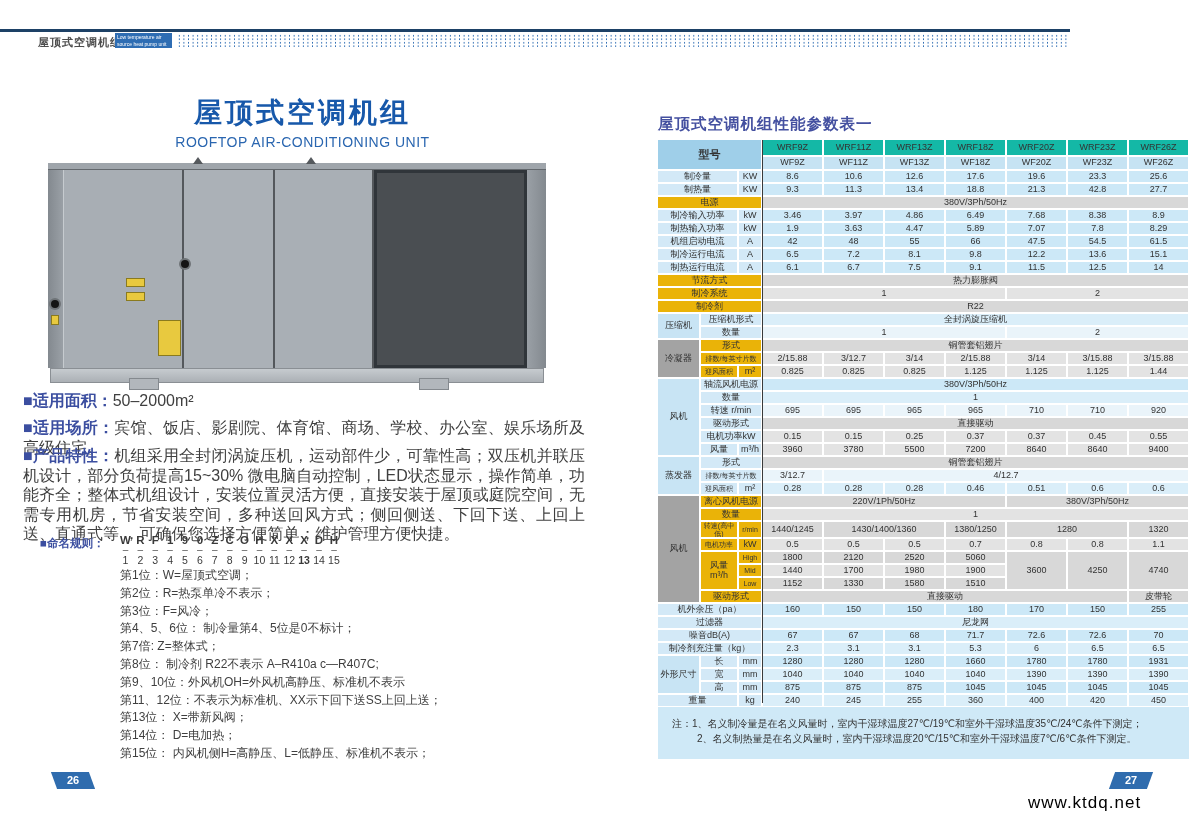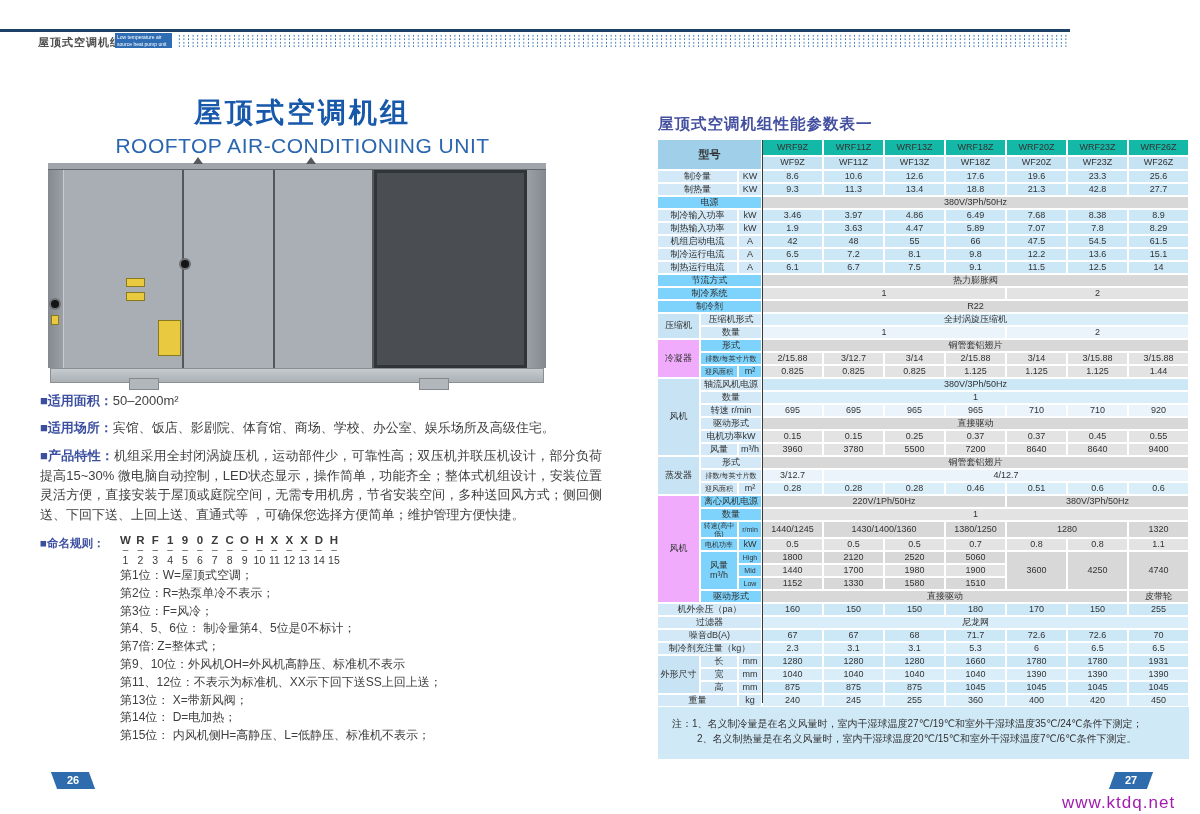--- a/index.html
+++ b/index.html
@@ -13,21 +13,21 @@
   #hdr-left-title { left:38px; top:35px; font-size:11px; font-weight:bold; color:#4d4d4d; letter-spacing:1px; }
   #hdr-badge { left:115px; top:33px; width:57px; height:15px; background:#2e6db3; color:#fff;
                font-size:5px; line-height:1.3; padding:1px 2px; text-align:left; }
   #hdr-dots { left:177px; top:34px; width:893px; height:13px;
               background-image:radial-gradient(circle,#2e6db3 0.8px,transparent 1px);
               background-size:4.6px 3.5px; }
 
   
   #lp-title { left:30px; top:94px; width:545px; text-align:center; font-size:28px;
               font-weight:bold; color:#1758aa; letter-spacing:3px; }
-  #lp-subtitle { left:30px; top:134px; width:545px; text-align:center; font-size:21px;
+  #lp-subtitle { left:30px; top:134px; width:545px; text-align:center; font-size:14px;
                  color:#2a66b0; letter-spacing:0.5px; }
 
   
   #unit { left:48px; top:163px; width:498px; height:227px; }
   #unit .top-rail { position:absolute; left:0; top:0; width:100%; height:7px;
                     background:#9fa5ab; border-bottom:1px solid #63686d; }
   .tri { position:absolute; top:-6px; width:0; height:0;
          border-left:5px solid transparent; border-right:5px solid transparent;
          border-bottom:7px solid #55595d; }
   #unit .body { position:absolute; left:0; top:7px; width:100%; height:198px;
@@ -42,21 +42,21 @@
   .p-edge-r { width:15px; background:linear-gradient(90deg,#9aa0a6,#83898f); flex:1; }
   .lbl-y { position:absolute; background:#e8c93f; border:1px solid #8a7a1e; }
   .knob { position:absolute; width:8px; height:8px; border-radius:50%; background:#141414;
           box-shadow:0 0 0 2px #6e7377; }
   #unit .base { position:absolute; left:2px; top:205px; width:494px; height:15px;
                 background:linear-gradient(#c6cbcf,#abb0b5); border:1px solid #8a8f94; }
   .foot { position:absolute; top:9px; width:30px; height:12px; background:#b2b7bc;
           border:1px solid #84898e; }
 
   
-  .sec { left:40px; width:562px; font-size:13px; line-height:19.5px; color:#3f3f3f; text-align:justify; }
+  .sec { left:23px; width:562px; font-size:16px; line-height:19.5px; color:#3f3f3f; text-align:justify; }
   .sec .blt { color:#3b4ea0; font-weight:bold; }
   #sec-area { top:391px; } #sec-place { top:418px; } #sec-feat { top:446px; }
 
   
   #naming-label { left:40px; top:536px; font-size:11.5px; font-weight:bold; color:#3b4ea0; }
   #code-grid { left:118px; top:534px; display:grid; grid-template-columns:repeat(15,14.9px); }
   #code-grid span { text-align:center; color:#3a3a3a; }
   #code-grid .ch { font-size:11.5px; font-weight:bold; grid-row:1; }
   #code-grid .da { font-size:10px; grid-row:2; line-height:8px; color:#555; }
   #code-grid .nu { font-size:10.5px; grid-row:3; }
@@ -70,42 +70,42 @@
        border-right:2px solid #fff; border-bottom:2px solid #fff; color:#333;
        overflow:hidden; white-space:pre-line; line-height:1.1; }
   tr.sh-hdr1 td { background:#14b8a6; height:16px; }
   tr.sh-hdr2 td { background:#c6e3f3; height:14px; }
   tr.sh-b td { background:#cce8f7; }
   tr.sh-b2 td { background:#daeef9; }
   tr.sh-g td { background:#d8d8d8; }
   tr.sh-g2 td { background:#e3e3e3;margin-left:25px; }
   tr.sh-w td { background:#eaf4fa; }
   table td.lb { background:#d3e9f7; }
-  table td.lg { background:#7dd3fc; }
+  table td.lg { background:#eab308; }
   table td.grp.lb { background:#c8e4f4; }
-  table td.grp.lg { background:#f0abfc; }
+  table td.grp.lg { background:#a3a3a3; }
   table td.hdrlbl { background:#9fcfe9; font-size:11px; font-weight:bold; }
   td.sm { font-size:7px; }
   td.ub { border-left:1px solid #777; }
   td.dl { border-left:1px solid #555; }
   #tbl-divider { left:762px; top:140px; width:1px; height:563px; background:#3a3a3a; }
 
   #note-box { left:658px; top:707px; width:531px; height:52px; background:#cfe9f7;
               font-size:10px; line-height:15px; color:#333; padding:9px 0 0 14px; }
   #note-line2 { padding-left:25px; }
 
   
   .page-badge { width:38px; height:17px; background:#2f6cae; color:#fff; font-size:11px;
                 font-weight:bold; text-align:center; line-height:17px; }
   #pb-26 { left:54px; top:772px; transform:skewX(20deg); }
   #pb-27 { left:1112px; top:772px; transform:skewX(-20deg); }
   .page-badge > span { display:block; }
   #pb-26 > span { transform:skewX(-20deg); }
   #pb-27 > span { transform:skewX(20deg); }
-  #watermark { left:1062px; top:793px; font-size:17px; color:#a21caf; letter-spacing:1px; }
+  #watermark { left:1028px; top:793px; font-size:17px; color:#000000; letter-spacing:1px; }
 </style>
 </head>
 <body>
 
 <div id="canvas">
 
   <div class="abs" id="top-rule"></div>
   <div class="abs" id="hdr-left-title">屋顶式空调机组</div>
   <div class="abs" id="hdr-badge">
     <span>Low temperature air</span><br>
@@ -186,34 +186,35 @@
       <span class="da" style="grid-column: 10;">–</span>
       <span class="nu" style="grid-column: 10;">10</span>
       <span class="ch" style="grid-column: 11;">X</span>
       <span class="da" style="grid-column: 11;">–</span>
       <span class="nu" style="grid-column: 11;">11</span>
       <span class="ch" style="grid-column: 12;">X</span>
       <span class="da" style="grid-column: 12;">–</span>
       <span class="nu" style="grid-column: 12;">12</span>
       <span class="ch" style="grid-column: 13;">X</span>
       <span class="da" style="grid-column: 13;">–</span>
-      <span class="nu" style="grid-column: 13;">13</span>
+      <span class="nu" style="grid-column: 13; font-weight: bold;">13</span>
       <span class="ch" style="grid-column: 14;">D</span>
       <span class="da" style="grid-column: 14;">–</span>
       <span class="nu" style="grid-column: 14;">14</span>
       <span class="ch" style="grid-column: 15;">H</span>
       <span class="da" style="grid-column: 15;">–</span>
       <span class="nu" style="grid-column: 15;">15</span>
     </div>
   <div class="abs" id="rules">
       <div>第1位：W=屋顶式空调；</div>
       <div>第2位：R=热泵单冷不表示；</div>
       <div>第3位：F=风冷；</div>
       <div>第4、5、6位：  制冷量第4、5位是0不标计；</div>
       <div>第7倍:   Z=整体式；</div>
+      <div>第8位：  制冷剂 R22不表示  A–R410a   c—R407C;</div>
       <div>第9、10位：外风机OH=外风机高静压、标准机不表示</div>
       <div>第11、12位：不表示为标准机、XX示下回下送SS上回上送；</div>
       <div>第13位：  X=带新风阀；</div>
       <div>第14位：  D=电加热；</div>
       <div>第15位：  内风机侧H=高静压、L=低静压、标准机不表示；</div>
     </div>
 
   <div class="abs" id="tbl-title">屋顶式空调机组性能参数表一</div>
   <div class="abs" id="tbl-wrap">
     <table>

